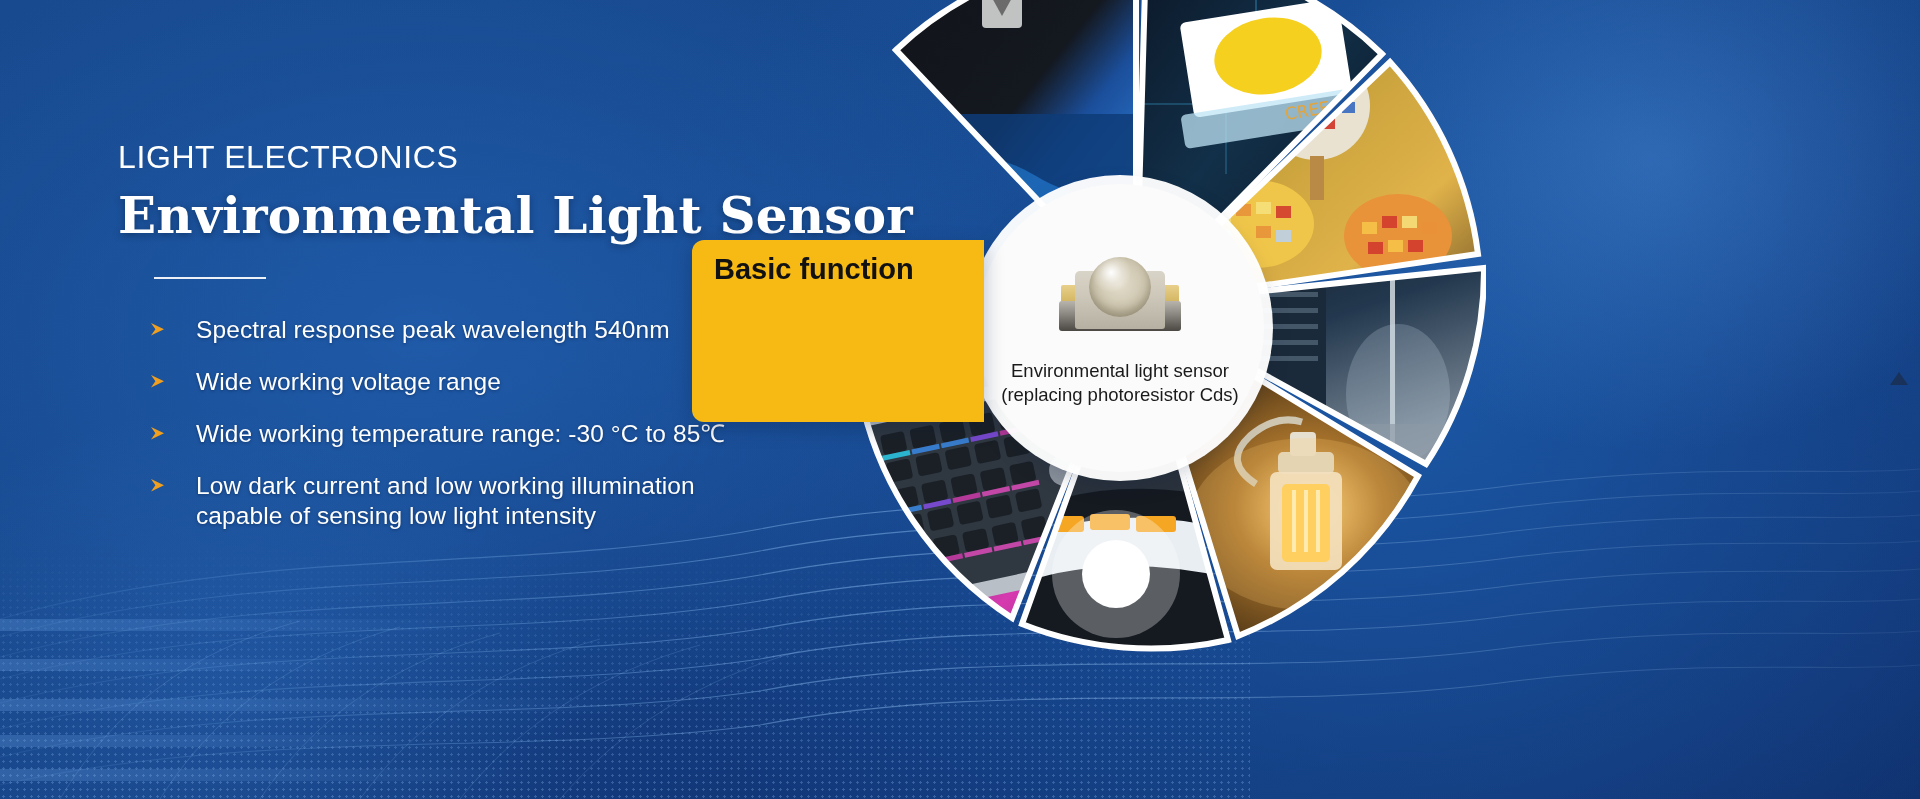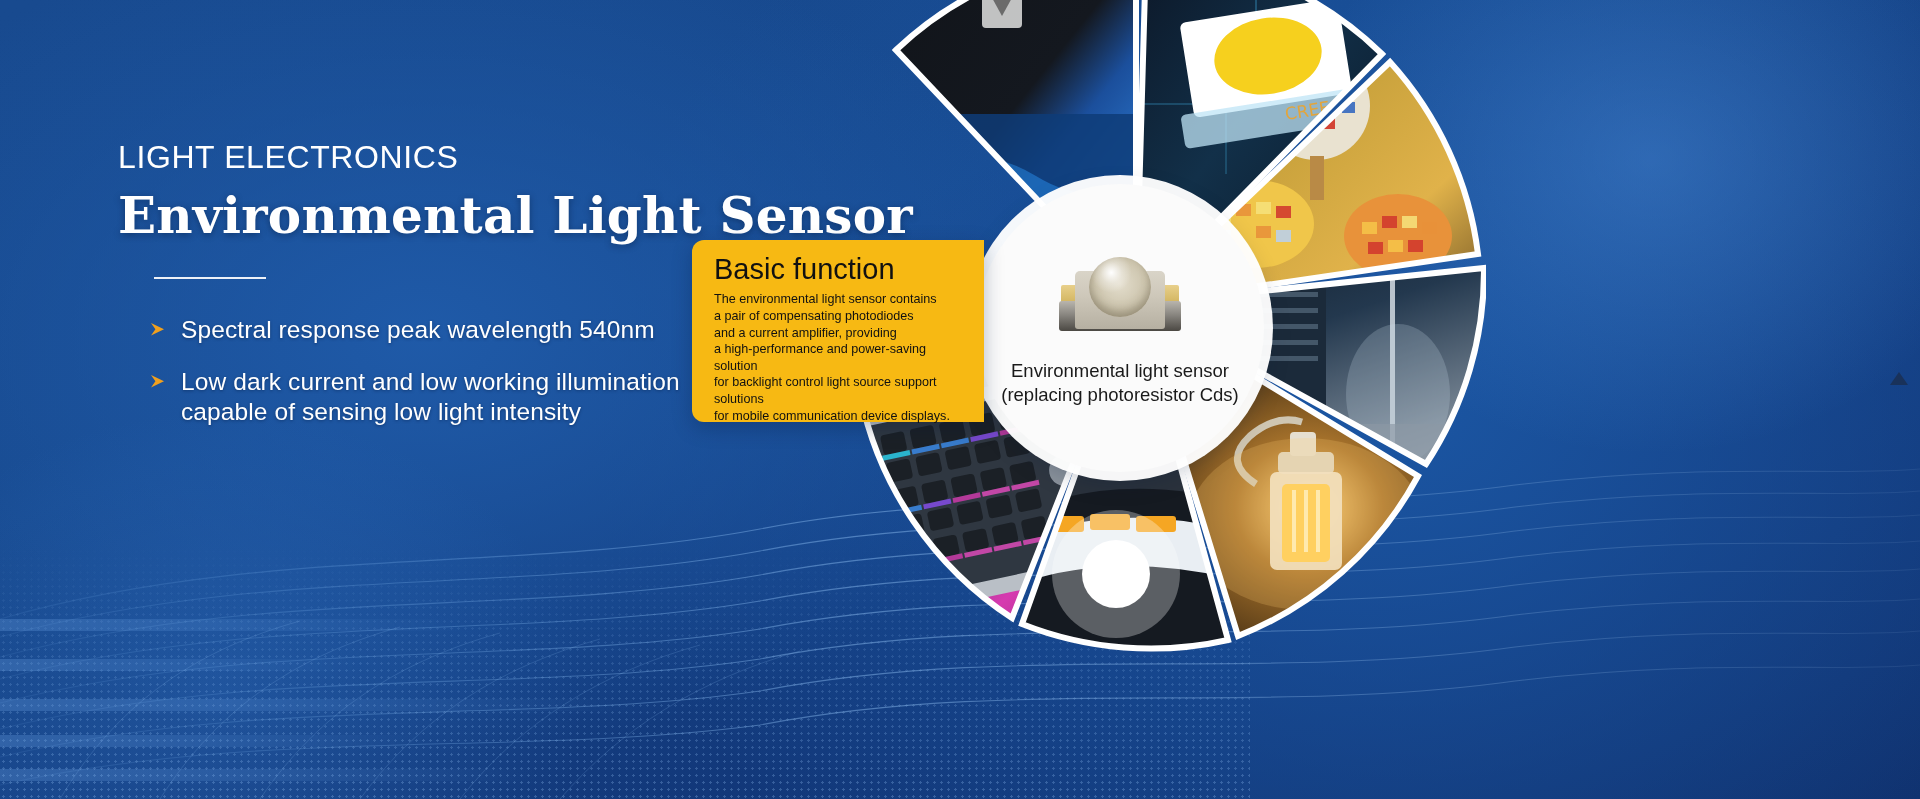--- a/index.html
+++ b/index.html
@@ -63,21 +63,21 @@
     text-shadow: 0 2px 7px rgba(4,24,58,.45);
     white-space: nowrap;
   }
   .rule {
     margin-top: 34px; margin-left: 36px;
     width: 112px; height: 2px; background: #ffffff; opacity: .92;
   }
 
   .bullets { margin-top: 36px; margin-left: 32px; }
   .bullet {
-    display: flex; align-items: flex-start; gap: 14px;
+    display: flex; align-items: flex-start; gap: 29px;
     margin-bottom: 22px;
   }
   .bullet .arrow {
     flex: 0 0 auto; margin-top: 7px;
     width: 17px; height: 15px; display: block;
   }
   .bullet .btext {
     color: #ffffff; font-size: 24.5px; line-height: 1.22;
     font-weight: 400; letter-spacing: .1px;
     text-shadow: 0 1px 3px rgba(6,30,70,.5);
@@ -87,21 +87,21 @@
   
   .yellow-panel {
     position: absolute; left: 692px; top: 240px;
     width: 292px; height: 182px;
     background: #f7b913;
     border-radius: 12px 0 0 12px;
     padding: 14px 16px 10px 22px;
     box-shadow: 0 6px 20px rgba(5,25,60,.28);
   }
   .yp-title {
-    font-size: 29px; color: #111111; font-weight: 400;
+    font-size: 29px; color: #111111; font-weight: 700;
     line-height: 1.05; margin-bottom: 7px;
   }
   .yp-body {
     font-size: 12.6px; line-height: 1.32; color: #111111;
     font-weight: 400; white-space: pre-line;
   }
 
   
   .wheel { position: absolute; left: 786px; top: -76px; width: 700px; height: 760px; }
   .wheel svg { width: 100%; height: 100%; display: block; }
@@ -210,20 +210,32 @@
     <div class="eyebrow">LIGHT ELECTRONICS</div>
     <h1 class="headline">Environmental Light Sensor</h1>
     <div class="rule"></div>
 
     <ul class="bullets" style="list-style:none;">
       <li class="bullet">
         <svg class="arrow" viewBox="0 0 17 15">
           <path d="M1 1 L14 7.3 L1 13.6 L5.4 7.3 Z" fill="#f0a01e"></path>
         </svg>
         <span class="btext">Spectral response peak wavelength 540nm</span>
+      </li>
+      <li class="bullet">
+        <svg class="arrow" viewBox="0 0 17 15">
+          <path d="M1 1 L14 7.3 L1 13.6 L5.4 7.3 Z" fill="#f0a01e"></path>
+        </svg>
+        <span class="btext">Wide working voltage range</span>
+      </li>
+      <li class="bullet">
+        <svg class="arrow" viewBox="0 0 17 15">
+          <path d="M1 1 L14 7.3 L1 13.6 L5.4 7.3 Z" fill="#f0a01e"></path>
+        </svg>
+        <span class="btext">Wide working temperature range: -30 °C to 85℃</span>
       </li>
       <li class="bullet">
         <svg class="arrow" viewBox="0 0 17 15">
           <path d="M1 1 L14 7.3 L1 13.6 L5.4 7.3 Z" fill="#f0a01e"></path>
         </svg>
         <span class="btext">Low dark current and low working illumination
 capable of sensing low light intensity</span>
       </li>
     </ul>
   </div>
@@ -495,23 +507,17 @@
       <div class="pkg-base"></div>
       <div class="body"></div>
       <div class="dome"></div>
     </div>
     <div class="caption">Environmental light sensor
 (replacing photoresistor Cds)</div>
   </div>
 
   <div class="yellow-panel">
     <div class="yp-title">Basic function</div>
-    <div class="yp-body">The environmental light sensor contains
-a pair of compensating photodiodes
-and a current amplifier, providing
-a high-performance and power-saving solution
-for backlight control light source support solutions
-for mobile communication device displays.</div>
   </div>
 
   <div class="edge-arrow"></div>
 
 </div>
 
 </body></html>

